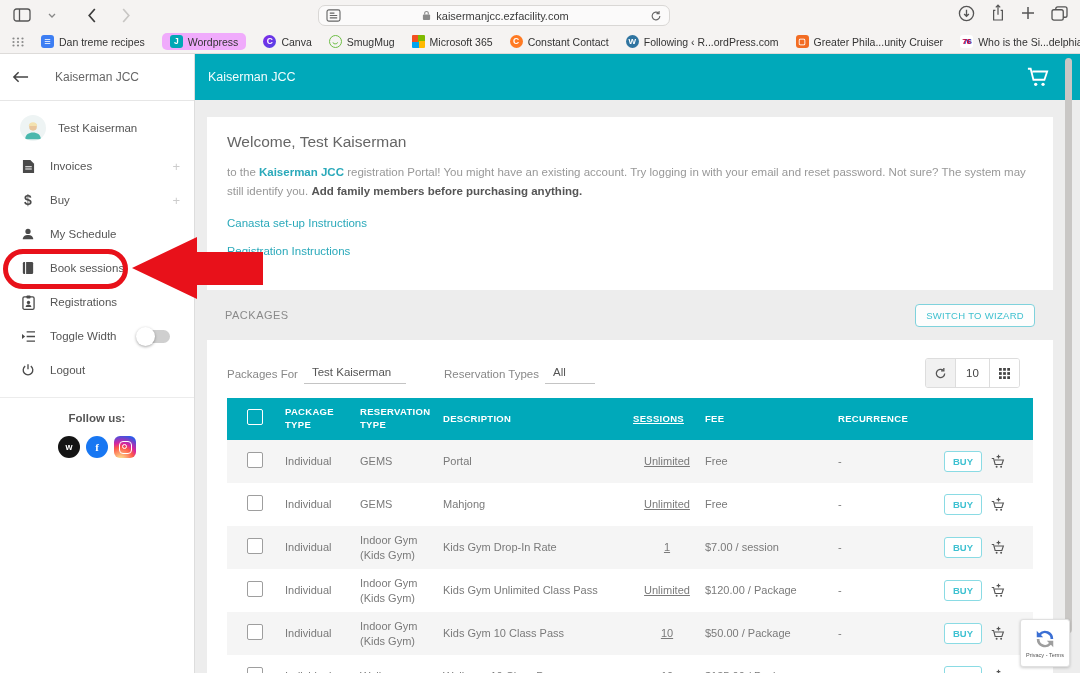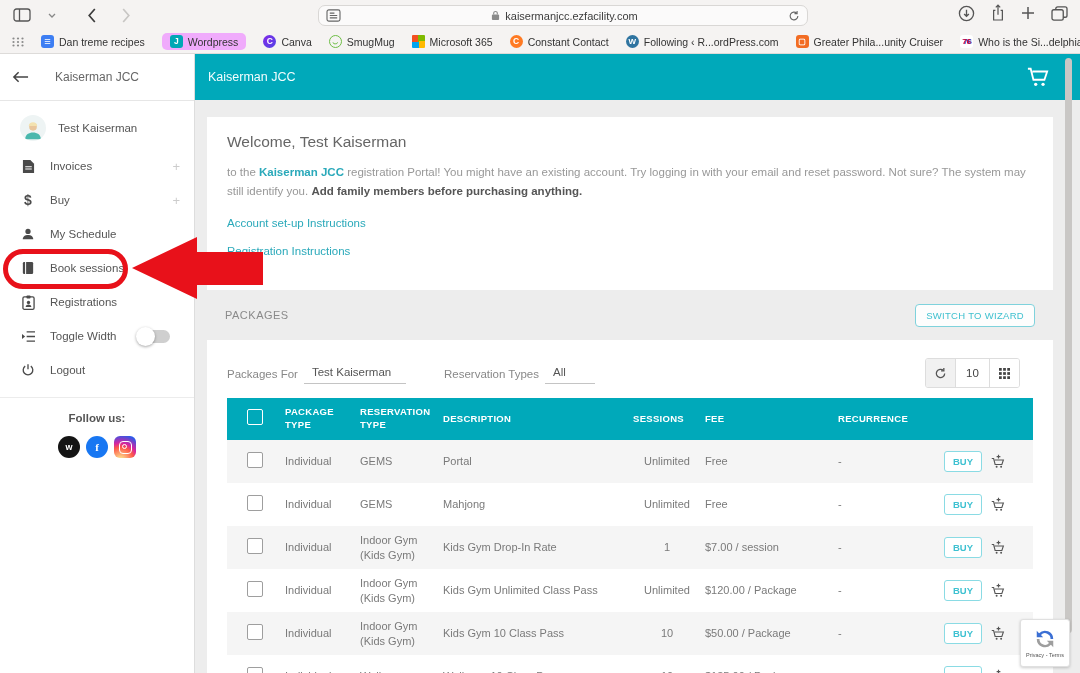--- a/index.html
+++ b/index.html
@@ -4,21 +4,21 @@
 <style>
   html,body{margin:0;padding:0;}
   body{width:1080px;height:673px;overflow:hidden;font-family:"Liberation Sans",sans-serif;background:#fff;position:relative;}
   .win{position:absolute;inset:0;}
 
   
   .toolbar{position:absolute;left:0;top:0;width:1080px;height:30px;background:#f5f3f2;display:flex;align-items:center;}
   .tb-left{display:flex;align-items:center;gap:6px;padding-left:10px;}
   .tb-btn{display:flex;align-items:center;justify-content:center;width:24px;height:22px;border-radius:5px;}
   .tb-btn svg{display:block;}
-  .urlbar{position:absolute;left:318px;top:5px;width:490px;height:21px;background:#fbfafa;border:1px solid #d9d7d5;border-radius:7px;display:flex;align-items:center;padding:0 7px;box-sizing:border-box;}
+  .urlbar{position:absolute;left:318px;top:5px;width:352px;height:21px;background:#fbfafa;border:1px solid #d9d7d5;border-radius:7px;display:flex;align-items:center;padding:0 7px;box-sizing:border-box;}
   .url-center{flex:1;display:flex;align-items:center;justify-content:center;gap:5px;color:#3c3c3c;font-size:11px;}
   .tb-right{position:absolute;right:12px;top:4px;display:flex;align-items:center;gap:16px;}
 
   .bookmarks{position:absolute;left:0;top:30px;width:1080px;height:24px;background:#f5f3f2;border-bottom:1px solid #dddbd9;display:flex;align-items:center;gap:17px;padding:0 12px;box-sizing:border-box;font-size:10.5px;color:#333;}
   .bm{display:flex;align-items:center;gap:5px;white-space:nowrap;}
   .bm.pill{background:#f0abfc;border-radius:5px;padding:2px 8px;}
   .bi{width:13px;height:13px;border-radius:3px;display:inline-flex;align-items:center;justify-content:center;font-size:8.5px;font-weight:bold;color:#fff;flex:none;line-height:1;}
   .ic-docs{background:#3d7ef3;}.ic-docs::after{content:"≡";font-size:11px;}
   .ic-wpj{background:#00a7b5;border-radius:3px;}.ic-wpj::after{content:"J";}
   .ic-canva{background:radial-gradient(circle at 30% 30%,#7d2ae8,#4f46e5);border-radius:50%;}.ic-canva::after{content:"C";}
@@ -87,21 +87,21 @@
   .lc-btn{width:29px;display:flex;align-items:center;justify-content:center;background:#f1f1f1;cursor:pointer;}
   .lc-num{width:33px;display:flex;align-items:center;justify-content:center;background:#fff;border-left:1px solid #ddd;border-right:1px solid #ddd;font-size:11.5px;color:#444;cursor:pointer;}
   .lc-btn.white{background:#fff;}
 
   table.pkg{border-collapse:collapse;width:806px;margin-left:20px;table-layout:fixed;}
   table.pkg th{background:#00a9ba;color:#fff;font-size:9.5px;font-weight:bold;text-align:left;letter-spacing:.3px;height:40px;line-height:1.35;vertical-align:middle;}
   table.pkg td{font-size:11px;color:#7a7a7a;height:41px;vertical-align:middle;line-height:1.35;}
   .col-check{width:45px;}.col-ptype{width:75px;}.col-rtype{width:85px;}.col-desc{width:200px;}
   .col-sess{width:70px;}.col-fee{width:125px;}.col-rec{width:110px;}.col-act{width:96px;}
   .pad13{padding-left:13px;}.pad11{padding-left:11px;}.pad3{padding-left:3px;}
-  .ctr{text-align:center;}
+  .ctr{text-align:center;text-decoration:underline;}
   tr.shade td{background:#f5f5f5;}
   .checkbox{display:inline-block;width:14px;height:14px;border:1.6px solid #9e9e9e;border-radius:2px;background:#fff;margin-left:19px;cursor:pointer;}
   th .checkbox{border-color:#fff;background:transparent;}
   .act-cell{display:flex;align-items:center;gap:9px;padding-left:6px;}
   .buy-btn{background:#fff;border:1px solid #8adbe4;border-radius:3px;color:#3ec1d1;font-size:9.5px;font-weight:bold;padding:4px 8px;cursor:pointer;font-family:inherit;}
   .cart-add{cursor:pointer;display:flex;}
 
   
   .red-ring{position:absolute;left:3px;top:195px;width:125px;height:40px;border:5px solid #e8111a;border-radius:22px;box-sizing:border-box;pointer-events:none;}
   .red-arrow{position:absolute;left:132px;top:181px;pointer-events:none;}
@@ -354,21 +354,21 @@
               <circle cx="10.5" cy="20" r="1.8" fill="#fff" stroke="none"></circle>
               <circle cx="18.5" cy="20" r="1.8" fill="#fff" stroke="none"></circle>
             </svg>
         </span>
       </div>
       <div class="scroll-thumb"></div>
 
       <div class="card welcome-card">
         <div class="welcome-title">Welcome, Test Kaiserman</div>
         <div class="welcome-p"><span>to the </span><span class="brand">Kaiserman JCC</span><span> registration Portal! You might have an existing account. Try logging in with your email and reset password. Not sure? The system may still identify you. </span><b>Add family members before purchasing anything.</b></div>
-        <a class="wlink">Account set-up Instructions</a>
+        <a class="wlink">Canasta set-up Instructions</a>
         <a class="wlink">Registration Instructions</a>
       </div>
 
       <div class="pkg-strip">
         <span class="pkg-title">PACKAGES</span>
         <button class="wizard-btn">SWITCH TO WIZARD</button>
       </div>
 
       <div class="card packages-card">
         <div class="filters">

